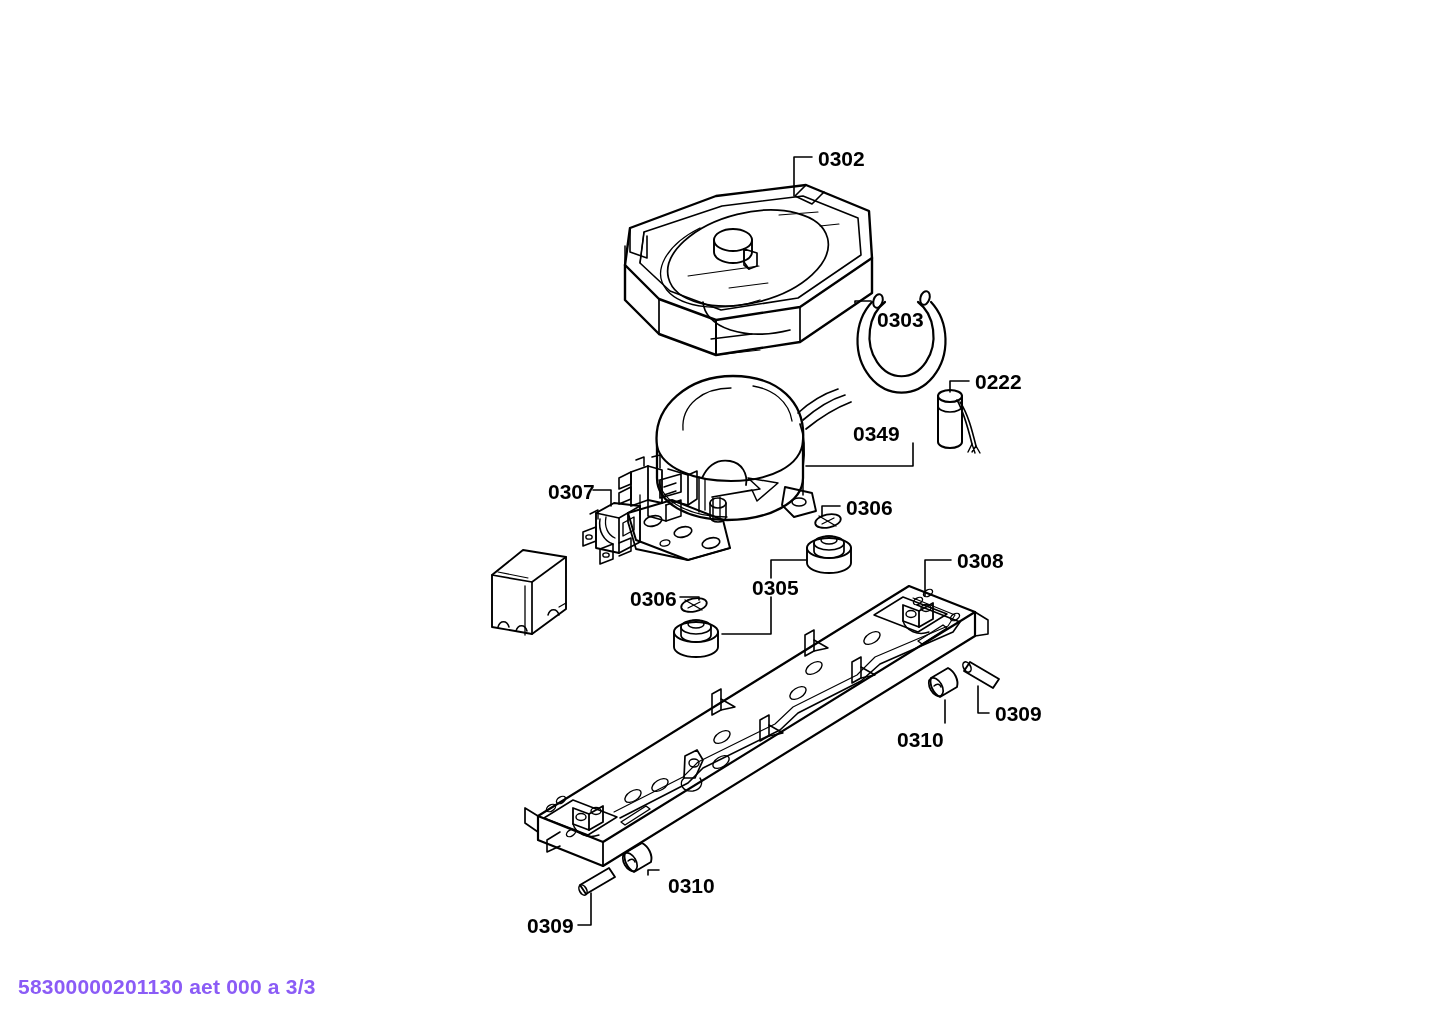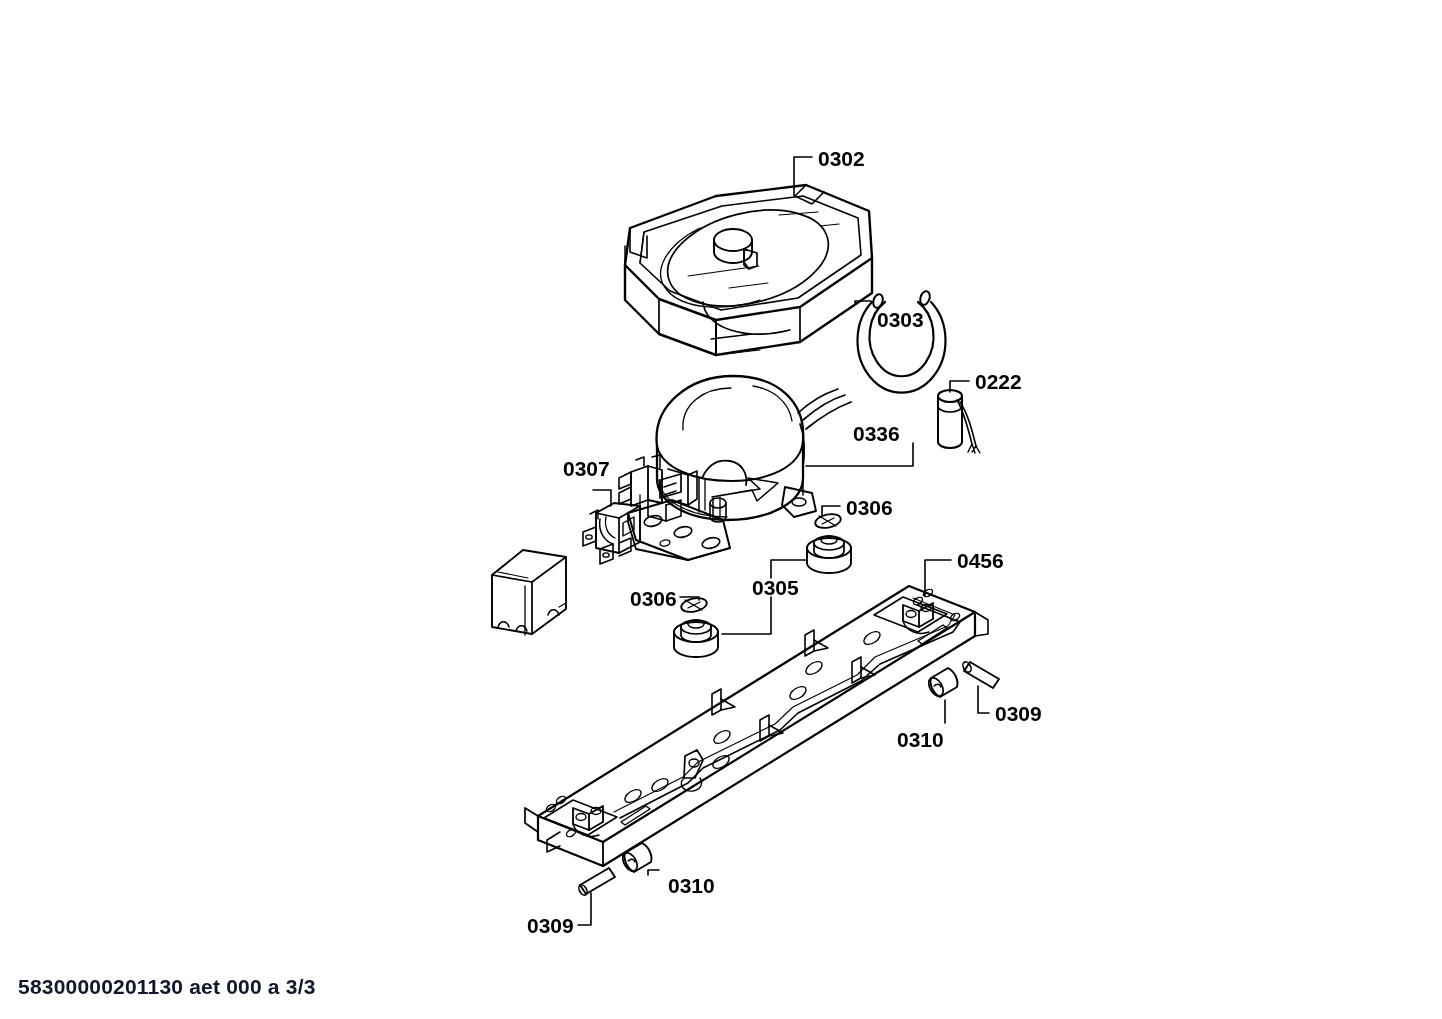--- a/index.html
+++ b/index.html
@@ -22,21 +22,21 @@
     width: 1442px;
     height: 1019px;
   }
   .footer-text {
     position: absolute;
     left: 18px;
     top: 975px;
     font-family: "Liberation Sans", sans-serif;
     font-size: 21px;
     font-weight: bold;
-    color: #0f172a;
+    color: #8b5cf6;
     letter-spacing: 0.2px;
     white-space: nowrap;
   }
   
   .callout {
     position: absolute;
     font-family: "Liberation Sans", sans-serif;
     font-size: 21px;
     font-weight: bold;
     color: #000000;
@@ -358,24 +358,24 @@
       <g stroke-width="1.6">
         <path d="M578,925 L591,925 L591,893"></path>
       </g>
 
     </g>
   </svg>
 
   <span class="callout" style="left:818px; top:148px;">0302</span>
   <span class="callout" style="left:877px; top:309px;">0303</span>
   <span class="callout" style="left:975px; top:371px;">0222</span>
-  <span class="callout" style="left:853px; top:423px;">0336</span>
-  <span class="callout" style="left:548px; top:458px;margin-left:15px;">0307</span>
+  <span class="callout" style="left:853px; top:423px;">0349</span>
+  <span class="callout" style="left:548px; top:481px;">0307</span>
   <span class="callout" style="left:846px; top:497px;">0306</span>
-  <span class="callout" style="left:957px; top:550px;">0456</span>
+  <span class="callout" style="left:957px; top:550px;">0308</span>
   <span class="callout" style="left:752px; top:577px;text-align:right;">0305</span>
   <span class="callout" style="left:630px; top:588px;">0306</span>
   <span class="callout" style="left:995px; top:703px;">0309</span>
   <span class="callout" style="left:897px; top:729px;">0310</span>
   <span class="callout" style="left:668px; top:875px;">0310</span>
   <span class="callout" style="left:527px; top:915px;">0309</span>
 
   <div class="footer-text">58300000201130 aet 000 a 3/3</div>
 
 </div>

